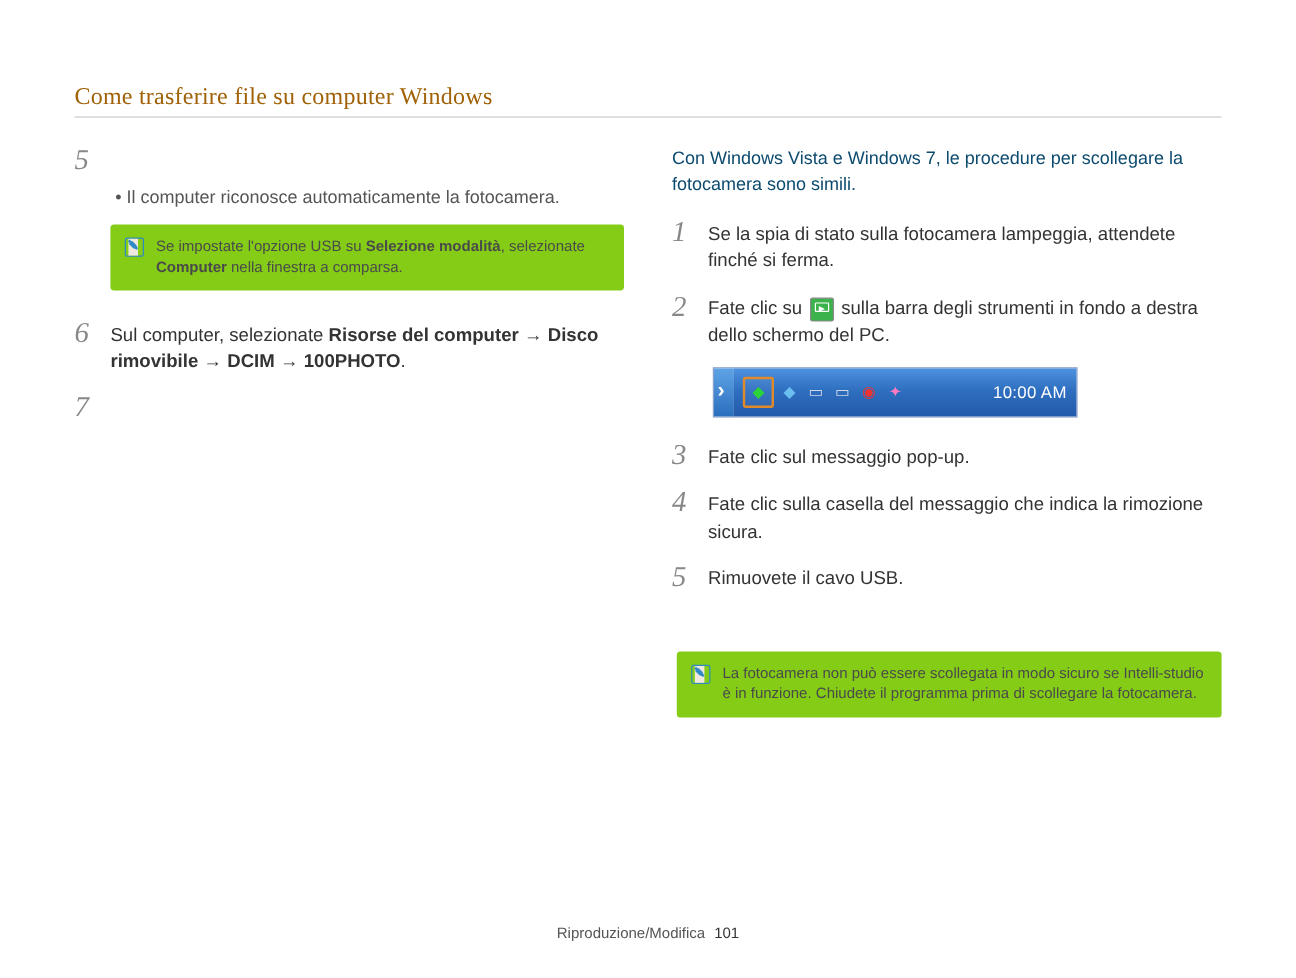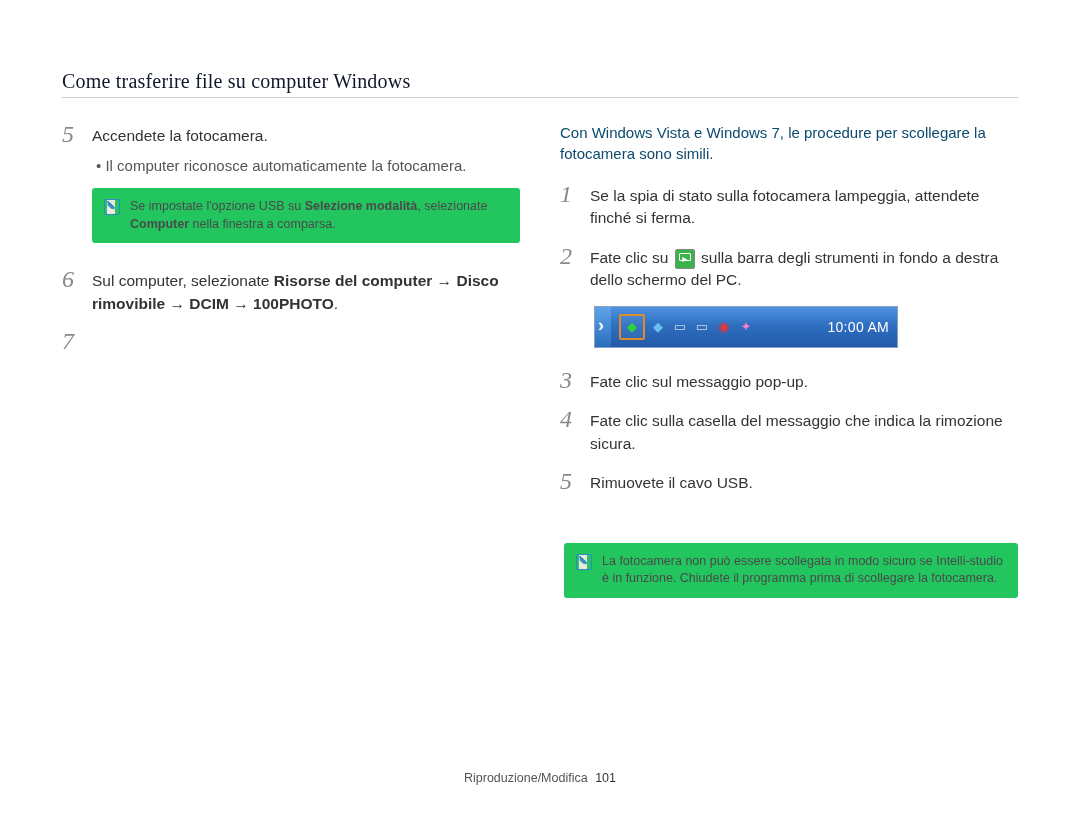--- a/index.html
+++ b/index.html
@@ -8,21 +8,21 @@
     height: 815px;
     background: #fff;
     font-family: Arial, Helvetica, sans-serif;
     color: #3a3a3a;
     position: relative;
     padding: 70px 62px 0 62px;
   }
   .page-header {
     font-size: 20px;
     font-weight: 300;
-    color: #0f172a;
+    color: #a16207;
     font-family: Georgia, 'Times New Roman', serif;
     margin-bottom: 4px;
     letter-spacing: 0.2px;
   }
   .hr {
     border: none;
     border-top: 1px solid #ccc;
     margin-bottom: 24px;
   }
   .columns {
@@ -67,21 +67,21 @@
   .step-body b { font-weight: 700; }
   .sub-bullet {
     margin-left: 34px;
     font-size: 15px;
     color: #555;
     margin-top: -4px;
     margin-bottom: 14px;
   }
   .sub-bullet::before { content: "•  "; }
   .note-box {
-    background: #22c55e;
+    background: #84cc16;
     border-radius: 3px;
     padding: 10px 14px 10px 12px;
     display: flex;
     gap: 10px;
     margin: 6px 0 24px 30px;
     font-size: 12.5px;
     color: #4a4a4a;
     line-height: 1.4;
   }
   .note-box.right { margin-left: 4px; margin-top: 48px; }
@@ -215,21 +215,20 @@
 
 <div class="page-header">Come trasferire file su computer Windows</div>
 <hr class="hr">
 
 <div class="columns">
 
   <div class="col">
 
     <div class="step">
       <div class="step-num">5</div>
-      <div class="step-body">Accendete la fotocamera.</div>
     </div>
 
     <div class="sub-bullet">Il computer riconosce automaticamente la fotocamera.</div>
 
     <div class="note-box">
       <div class="note-icon"></div>
       <div class="note-text">Se impostate l'opzione USB su <b>Selezione modalità</b>, selezionate <b>Computer</b> nella finestra a comparsa.</div>
     </div>
 
     <div class="step">

